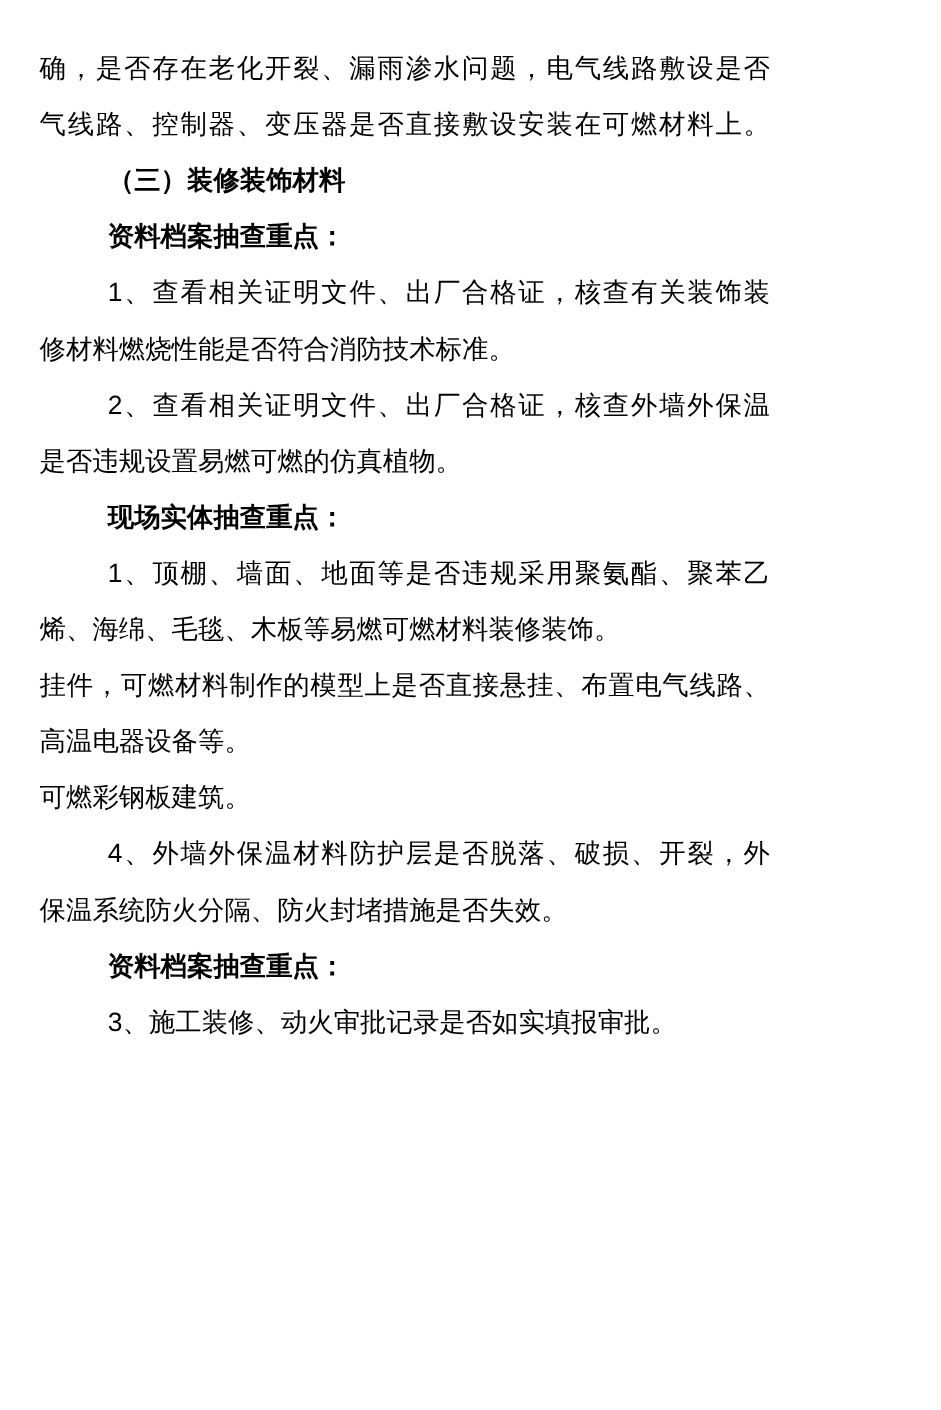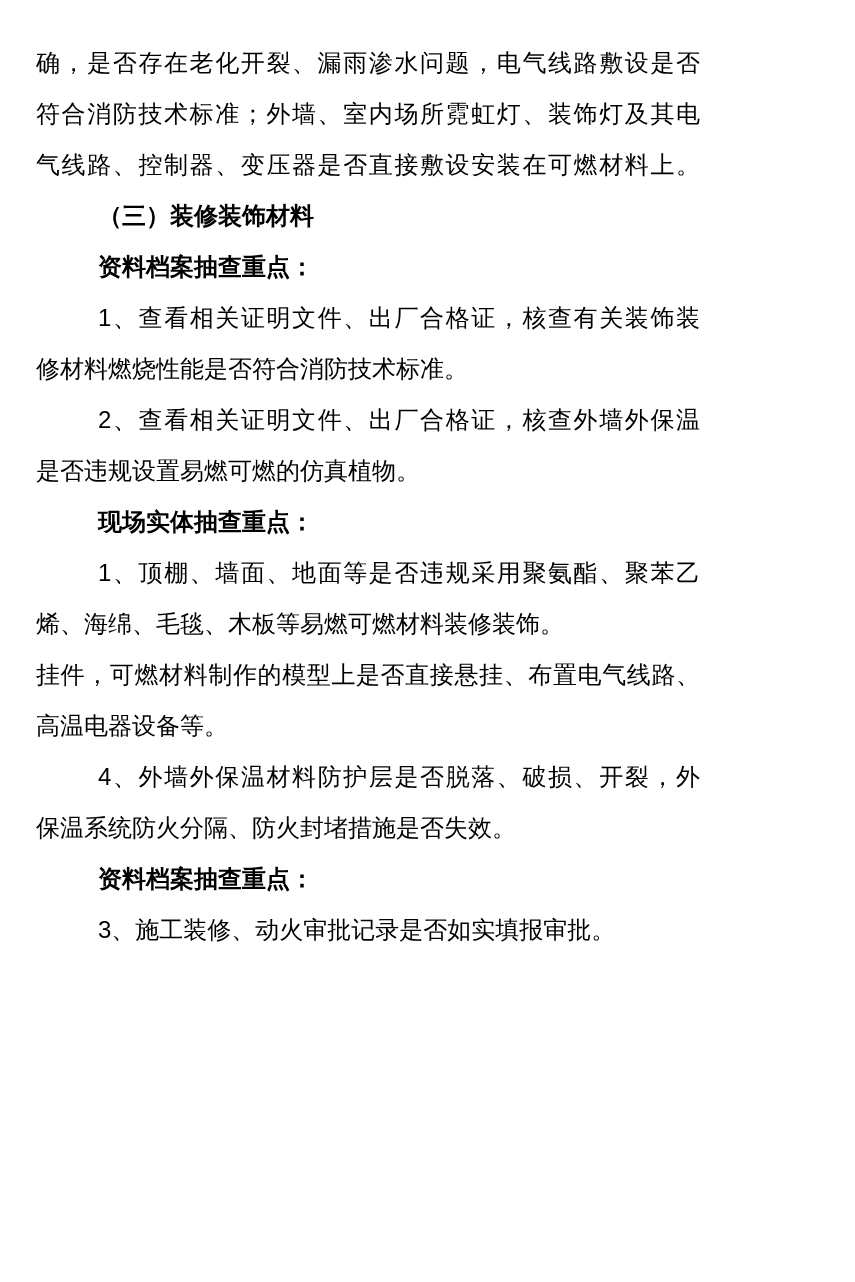--- a/index.html
+++ b/index.html
@@ -37,31 +37,31 @@
   .line.bold {
     font-weight: bold;
   }
 </style>
 </head>
 <body>
 
 <div class="page">
   <div id="text-block">
       <div class="line fill">确，是否存在老化开裂、漏雨渗水问题，电气线路敷设是否</div>
-      <div class="line fill">符合消防技术标准；外墙、室内场所霓虹灯、装饰灯及其电</div>
       <div class="line fill">气线路、控制器、变压器是否直接敷设安装在可燃材料上。</div>
       <div class="line bold ind">（三）装修装饰材料</div>
       <div class="line bold ind">资料档案抽查重点：</div>
       <div class="line ind fill">1、查看相关证明文件、出厂合格证，核查有关装饰装</div>
       <div class="line">修材料燃烧性能是否符合消防技术标准。</div>
       <div class="line ind fill">2、查看相关证明文件、出厂合格证，核查外墙外保温</div>
       <div class="line">是否违规设置易燃可燃的仿真植物。</div>
       <div class="line bold ind">现场实体抽查重点：</div>
       <div class="line ind fill">1、顶棚、墙面、地面等是否违规采用聚氨酯、聚苯乙</div>
       <div class="line">烯、海绵、毛毯、木板等易燃可燃材料装修装饰。</div>
       <div class="line fill">挂件，可燃材料制作的模型上是否直接悬挂、布置电气线路、</div>
       <div class="line">高温电器设备等。</div>
+      <div class="line">可燃彩钢板建筑。</div>
       <div class="line ind fill">4、外墙外保温材料防护层是否脱落、破损、开裂，外</div>
       <div class="line">保温系统防火分隔、防火封堵措施是否失效。</div>
       <div class="line bold ind">资料档案抽查重点：</div>
       <div class="line ind">3、施工装修、动火审批记录是否如实填报审批。</div>
     </div>
 </div>
 
 </body></html>

